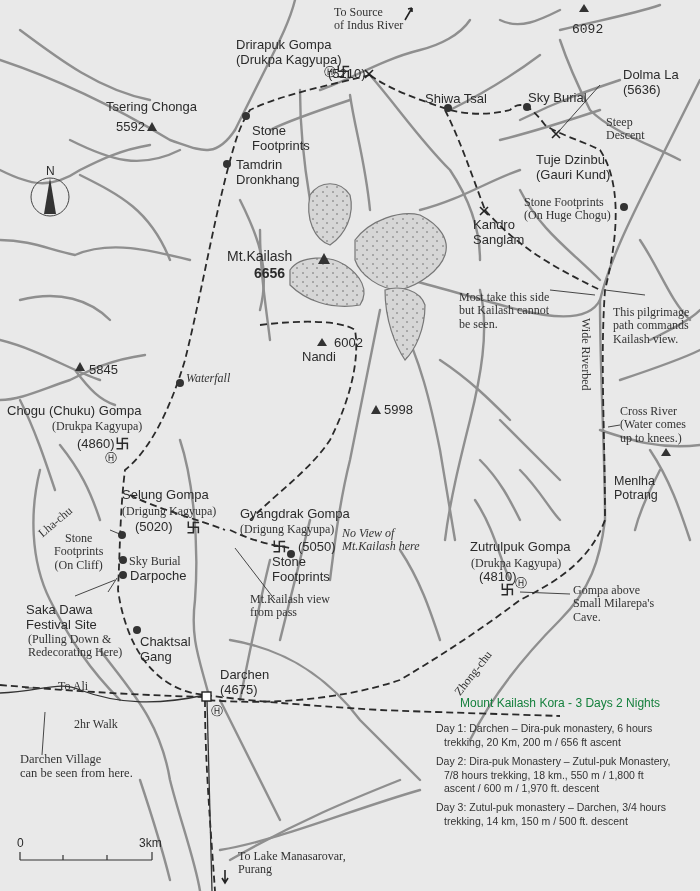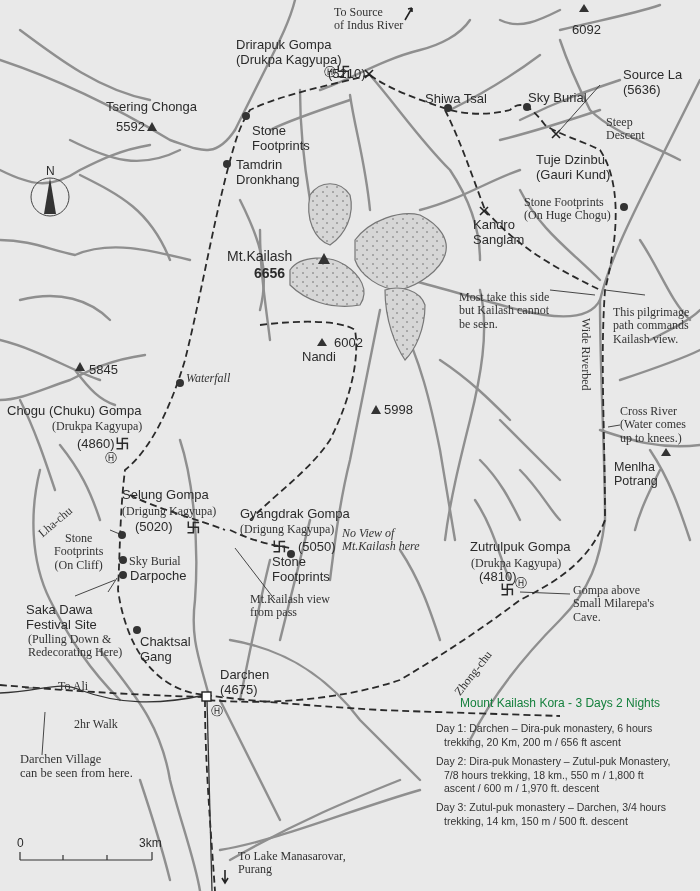--- a/index.html
+++ b/index.html
@@ -183,23 +183,23 @@
 <div class="lbl serif" style="left:334px;top:6px;">
   <div>To Source</div>
     <div>of Indus River</div>
 </div>
 <div class="lbl sans" style="left:236px;top:38px;">
   <div>Drirapuk Gompa</div>
     <div>(Drukpa Kagyupa)</div>
 </div>
 <div class="lbl sans" style="left:282px;top:67px;margin-left:46px;">(5210)</div>
 
-<div class="lbl sans" style="left:572px;top:23px;">6092</div>
+<div class="lbl sans" style="left:572px;top:23px;font-family:Liberation Mono, monospace;">6092</div>
 <div class="lbl sans" style="left:623px;top:68px;">
-  <div>Source La</div>
+  <div>Dolma La</div>
     <div>(5636)</div>
 </div>
 <div class="lbl sans" style="left:425px;top:92px;text-align:right;">Shiwa Tsal</div>
 <div class="lbl sans" style="left:528px;top:91px;">Sky Burial</div>
 <div class="lbl serif" style="left:606px;top:116px;">
   <div>Steep</div>
     <div>Descent</div>
 </div>
 
 <div class="lbl sans" style="left:106px;top:100px;">Tsering Chonga</div>
@@ -251,21 +251,21 @@
 
 <div class="lbl sans" style="left:7px;top:404px;">Chogu (Chuku) Gompa</div>
 <div class="lbl serif" style="left:52px;top:420px;">(Drukpa Kagyupa)</div>
 <div class="lbl sans" style="left:77px;top:437px;">(4860)</div>
 
 <div class="lbl serif" style="left:620px;top:405px;">
   <div>Cross River</div>
     <div>(Water comes</div>
     <div>up to knees.)</div>
 </div>
-<div class="lbl sans" style="left:614px;top:460px;font-size:12.5px;">
+<div class="lbl sans" style="left:614px;top:474px;font-size:12.5px;">
   <div>Menlha</div>
     <div>Potrang</div>
 </div>
 
 <div class="lbl sans" style="left:122px;top:488px;">Selung Gompa</div>
 <div class="lbl serif" style="left:122px;top:505px;">(Drigung Kagyupa)</div>
 <div class="lbl sans" style="left:135px;top:520px;">(5020)</div>
 
 <div class="lbl sans" style="left:240px;top:507px;">Gyangdrak Gompa</div>
 <div class="lbl serif" style="left:240px;top:523px;">(Drigung Kagyupa)</div>

